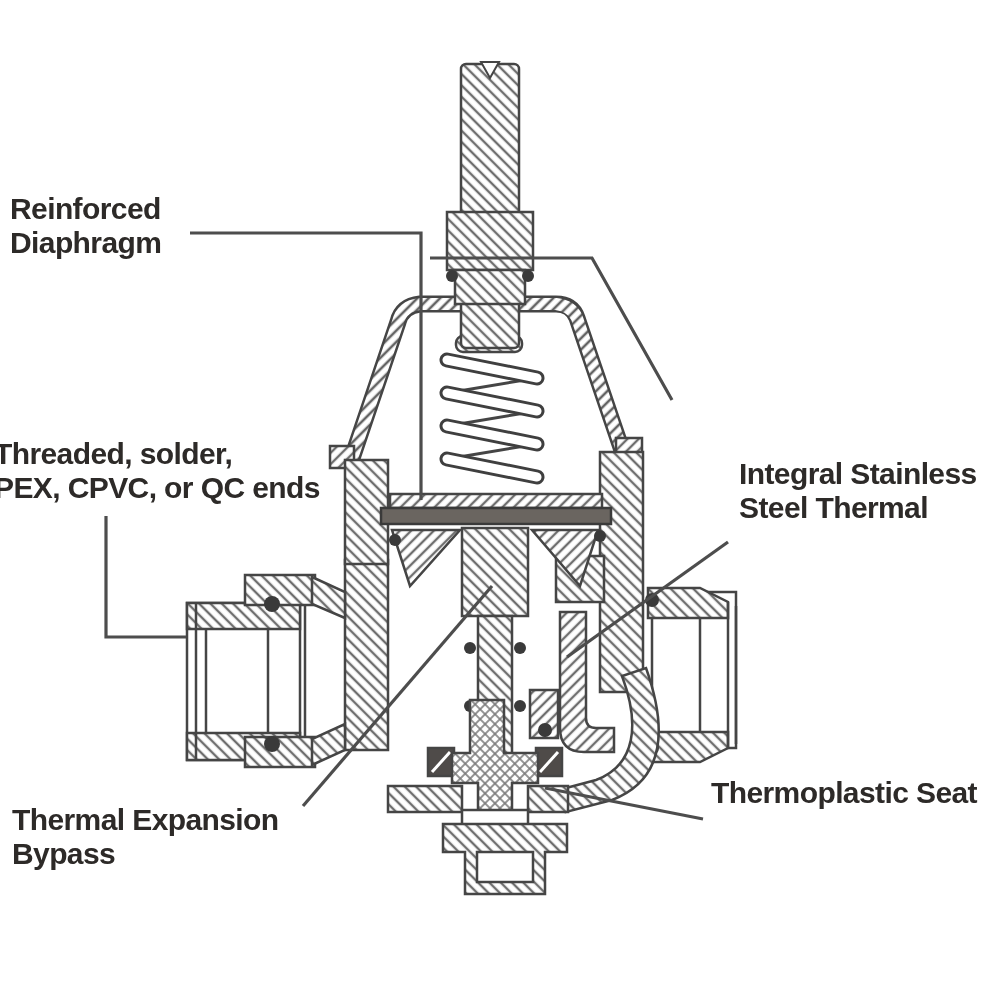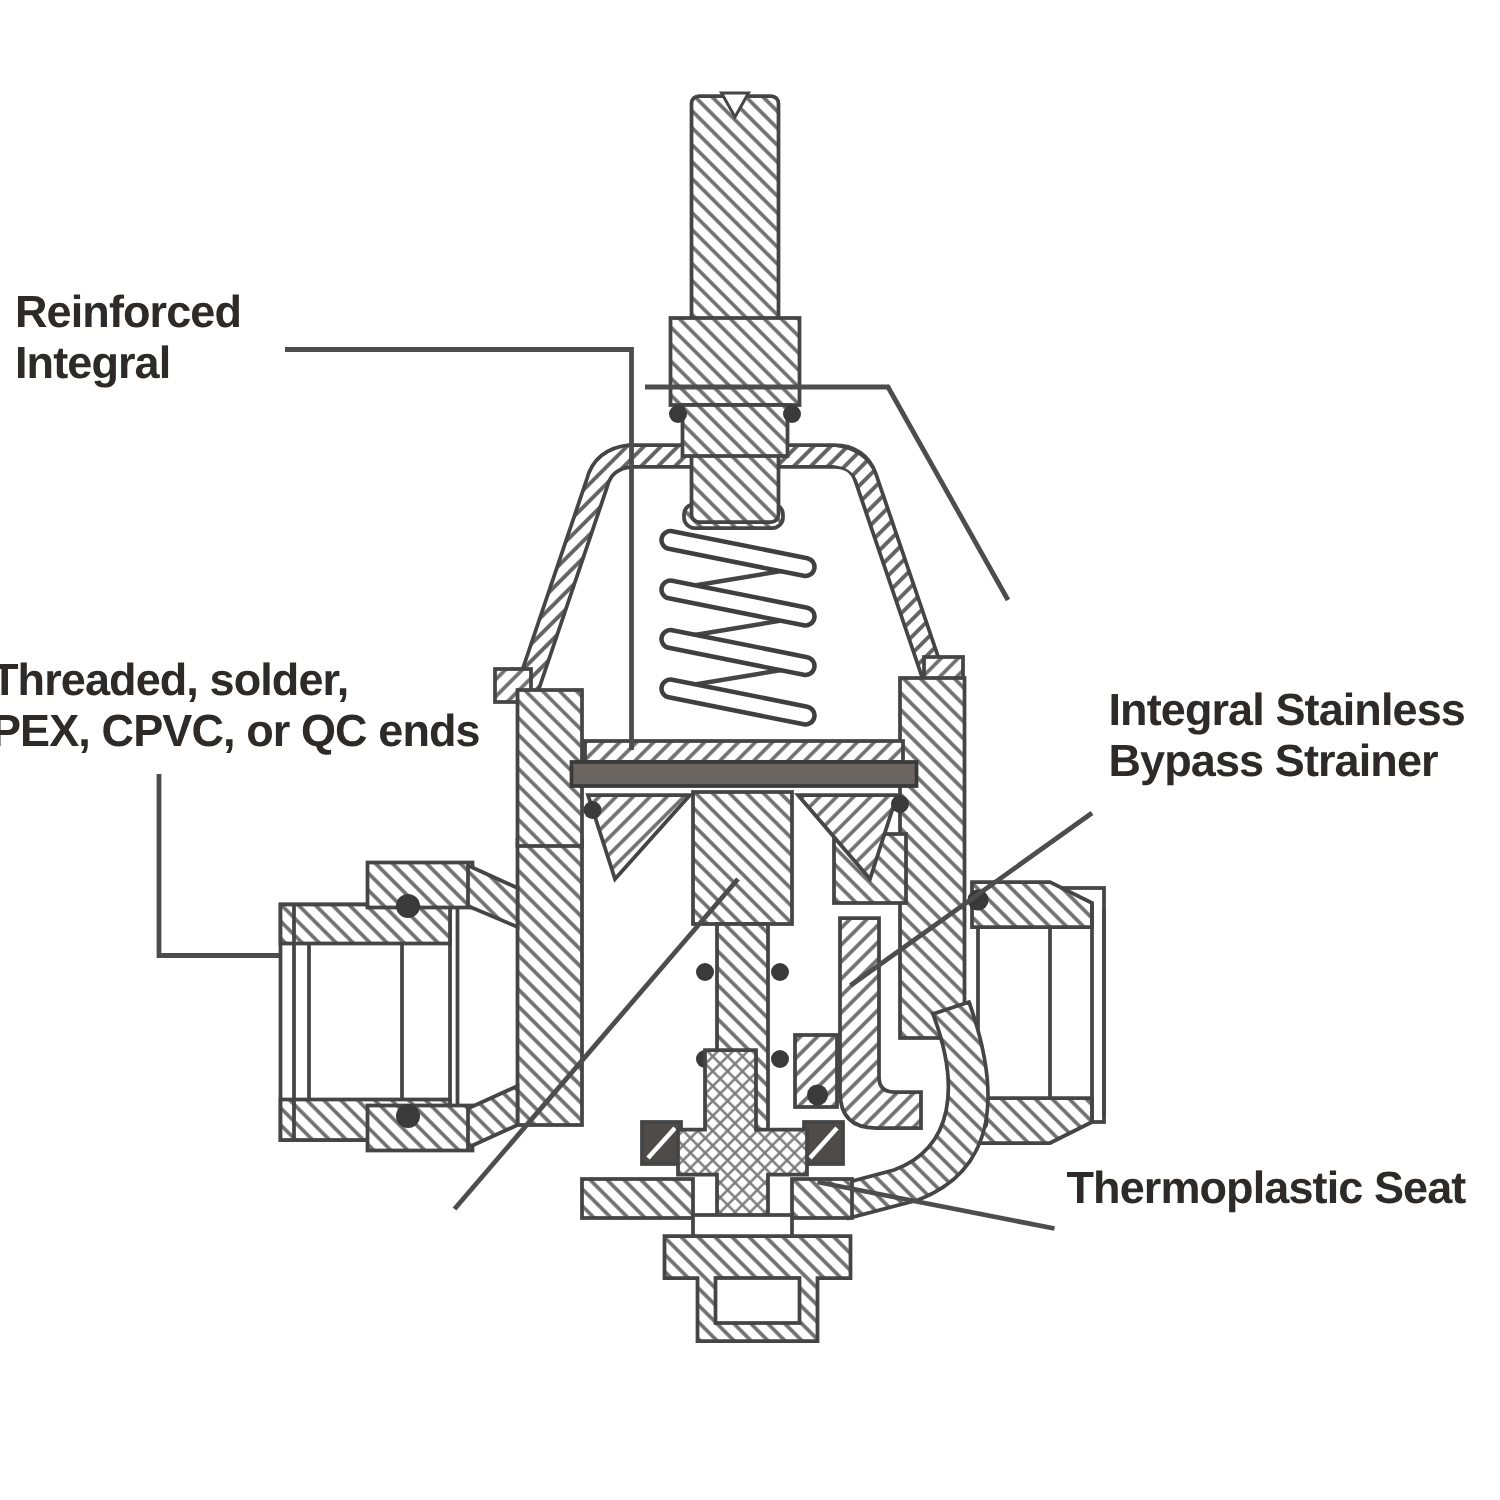--- a/index.html
+++ b/index.html
@@ -168,31 +168,35 @@
       <polyline points="430,258 592,258 672,400"></polyline>
       <polyline points="106,516 106,637 186,637"></polyline>
       <line x1="728" y1="542" x2="567" y2="657"></line>
       <line x1="303" y1="806" x2="492" y2="586"></line>
       <line x1="703" y1="819" x2="545" y2="788"></line>
     </g>
   </svg>
 
   <div class="callout" style="left:10px;top:192px;">
     <span class="ln">Reinforced</span>
-    <span class="ln">Integral</span>
+    <span class="ln">Diaphragm</span>
   </div>
 
   <div class="callout" style="left:-6px;top:437px;">
     <span class="ln">Threaded, solder,</span>
     <span class="ln">PEX, CPVC, or QC ends</span>
   </div>
 
   <div class="callout" style="left:739px;top:457px;">
     <span class="ln">Integral Stainless</span>
-    <span class="ln">Bypass Strainer</span>
-  </div>
-
+    <span class="ln">Steel Thermal</span>
+  </div>
+
+  <div class="callout" style="left:12px;top:803px;">
+    <span class="ln">Thermal Expansion</span>
+    <span class="ln">Bypass</span>
+  </div>
 
   <div class="callout" style="left:711px;top:776px;">
     <span class="ln">Thermoplastic Seat</span>
   </div>
 
 </div>
 
 </body></html>

